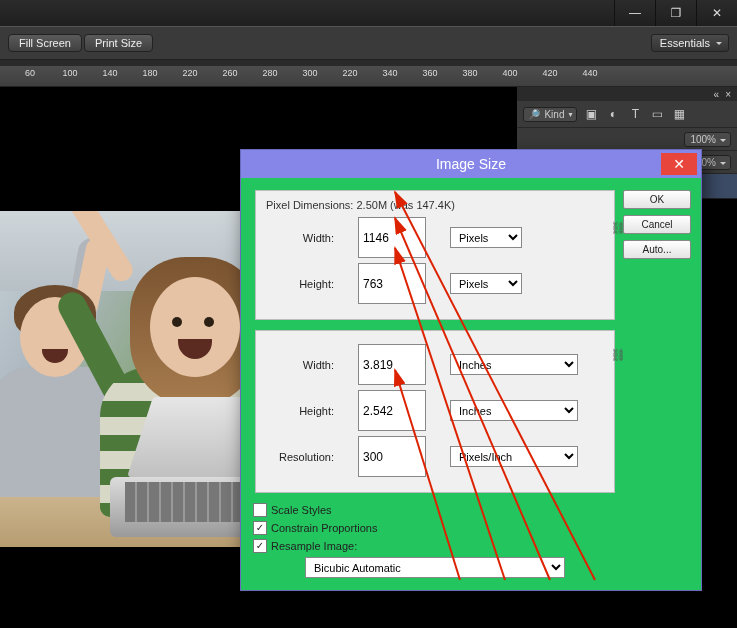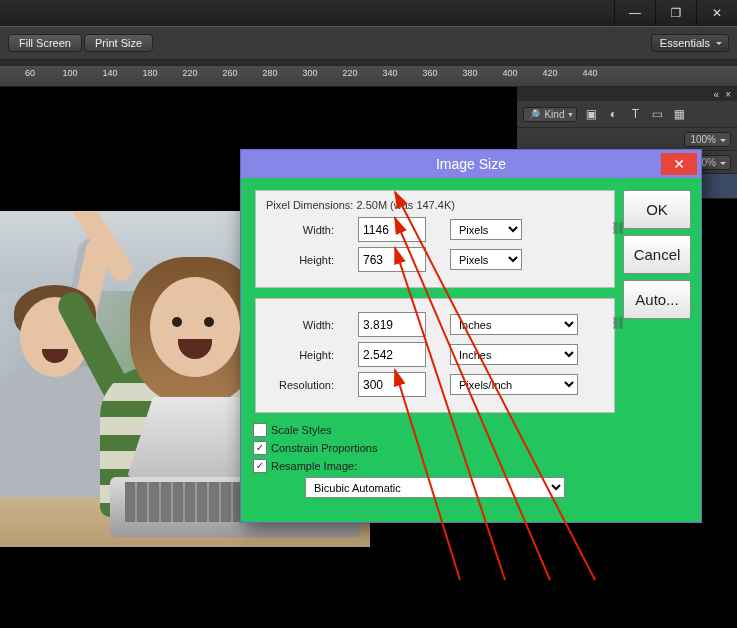--- a/index.html
+++ b/index.html
@@ -57,28 +57,28 @@
 
   
   .dialog{position:absolute;left:240px;top:62px;width:460px;background:#22c55e;color:#222;border:1px solid #6a6abf;box-shadow:4px 6px 18px rgba(0,0,0,.55);font-size:12px}
   .dlgtitle{background:#8686e8;height:28px;display:flex;align-items:center;justify-content:center;color:#fff;font-size:14px;position:relative}
   .dlgtitle .close{position:absolute;right:4px;top:3px;width:36px;height:22px;background:#e8463c;color:#fff;display:flex;align-items:center;justify-content:center}
   .dlgbody{padding:12px 84px 12px 12px;position:relative;min-height:320px}
   .group{border:1px solid #bdbdbd;padding:8px 10px 10px;margin-bottom:10px;background:#f0f0f0;position:relative}
   .legend{color:#333;font-size:11px;margin-bottom:6px;white-space:nowrap}
   .frow{display:flex;align-items:center;margin:5px 0;gap:24px}
   .flabel{width:68px;text-align:right;font-size:11px}
-  .finput{width:58px;border:1px solid #888;background:#fff;padding:4px 4px;font-size:12px;height:15px}
+  .finput{width:58px;border:1px solid #888;background:#fff;padding:12px 4px;font-size:12px;height:15px}
   .fselect{border:1px solid #888;background:#fff;padding:1px 4px;font-size:11px;height:21px}
   .checkbox{display:flex;align-items:center;gap:4px;font-size:11px;margin:4px 0}
   .cb{width:12px;height:12px;border:1px solid #777;background:#fff;display:inline-flex;align-items:center;justify-content:center;font-size:10px;line-height:1}
   .link{position:absolute;right:-24px;top:8px;width:20px;text-align:center;color:#555}
   .linkwrap{position:relative}
   .dlgbtns{position:absolute;right:10px;top:12px;display:flex;flex-direction:column;gap:6px}
-  .dlgbtn{width:66px;border:1px solid #888;background:linear-gradient(#fff,#e4e4e4);padding:10px 0;text-align:center;font-size:15px;border-radius:2px}
+  .dlgbtn{width:66px;border:1px solid #888;background:linear-gradient(#fff,#e4e4e4);padding:3px 0;text-align:center;font-size:10px;border-radius:2px}
   .bigselect{width:260px;margin:0 auto;display:block}
 
   
   .arrows{position:absolute;left:0;top:0;width:737px;height:628px;pointer-events:none}
 </style>
 </head>
 <body>
 
 <div class="titlebar">
   <div class="winbtn">—</div>

